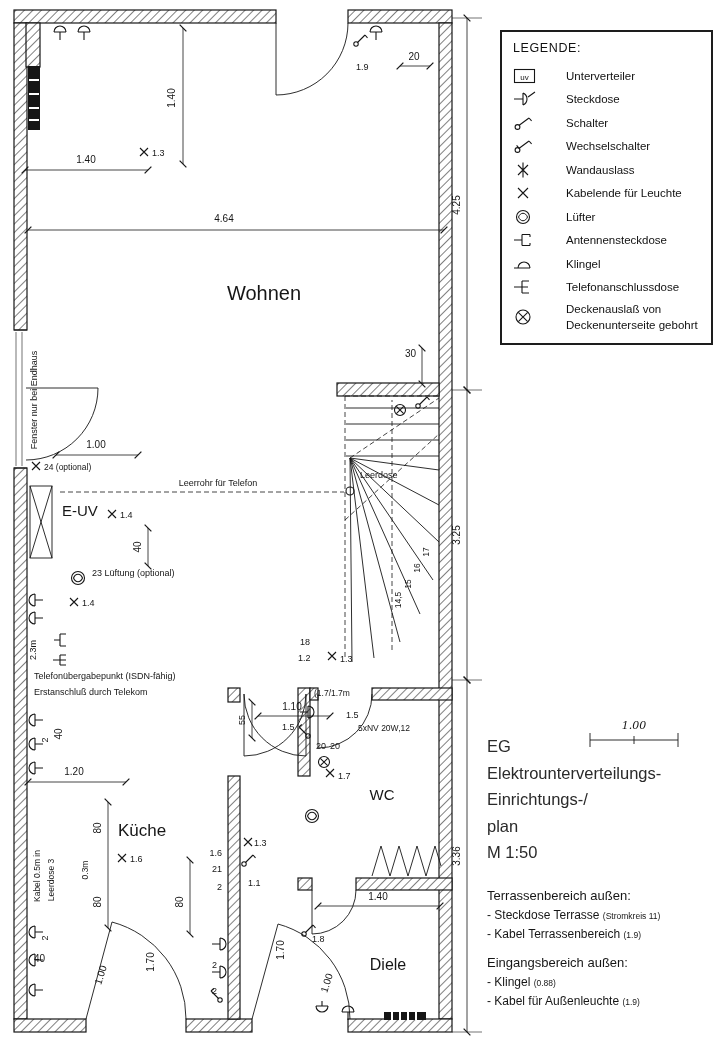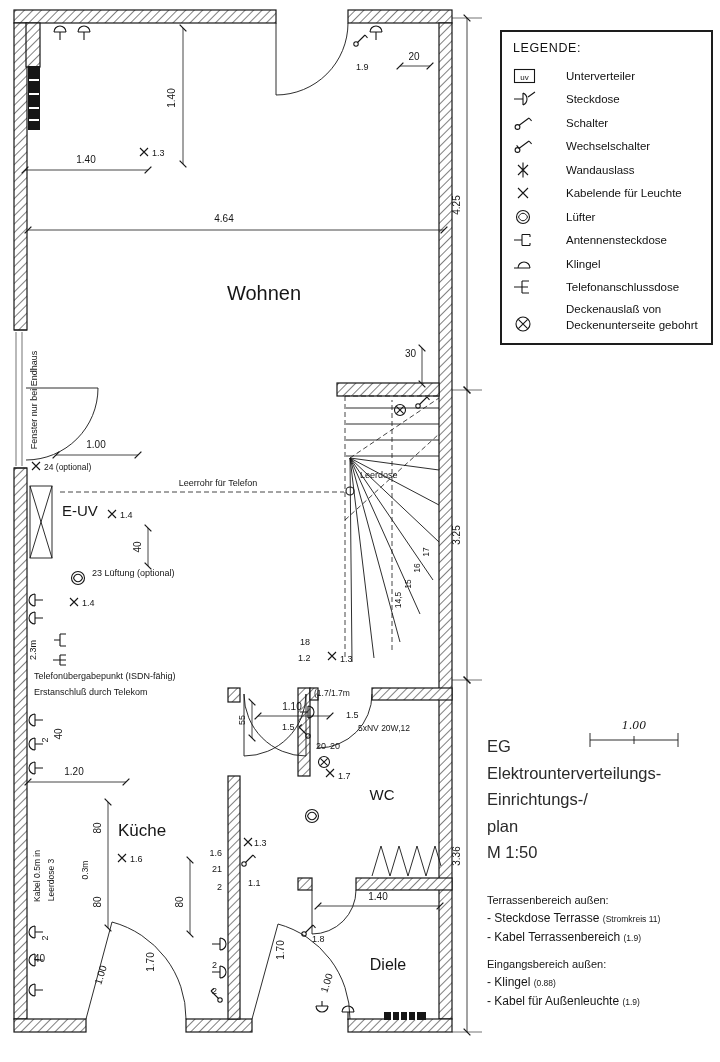--- a/index.html
+++ b/index.html
@@ -18,27 +18,27 @@
   .wall{fill:url(#hatch);stroke:#161616;stroke-width:1.2}
   .ln{stroke:#161616;stroke-width:0.9;fill:none}
   .thin{stroke:#161616;stroke-width:0.6;fill:none}
   .dash{stroke:#161616;stroke-width:0.8;fill:none;stroke-dasharray:5 3}
   .dim{stroke:#161616;stroke-width:0.8;fill:none;marker-start:url(#tick);marker-end:url(#tick)}
   .sym{stroke:#161616;stroke-width:1.1;fill:none}
   .legend{position:absolute;left:500px;top:30px;width:213px;border:2px solid #1d1d1d;background:#fff;
           box-sizing:border-box;padding:9px 9px 10px 11px}
   .legend-title{font-size:12.5px;letter-spacing:.6px;margin-bottom:9px}
   .lrow{display:flex;align-items:center;gap:25px;height:23.5px}
-  .lrow.last{height:auto;align-items:flex-end;margin-top:2px}
+  .lrow.last{height:auto;align-items:center;margin-top:2px}
   .licon{flex:0 0 28px;display:flex;align-items:center}
   .llab{font-size:11.5px;white-space:nowrap}
   .last .llab{white-space:normal;width:150px;line-height:1.4}
   .titleblock{position:absolute;left:487px;top:733px;font-size:16.5px;line-height:26.5px;color:#2a2a2a}
   .notes{position:absolute;left:487px;top:888px;color:#161616}
-  .nh{font-size:11px;margin:6px 0 3px 0}
+  .nh{font-size:13px;margin:0 0 3px 0}
   .nh.u{}
   .nh.sp{margin-top:11px}
   .nitem{font-size:12px;line-height:18px}
   .ref{font-size:8.5px}
 </style>
 </head>
 <body>
 
 <div class="page">
 

